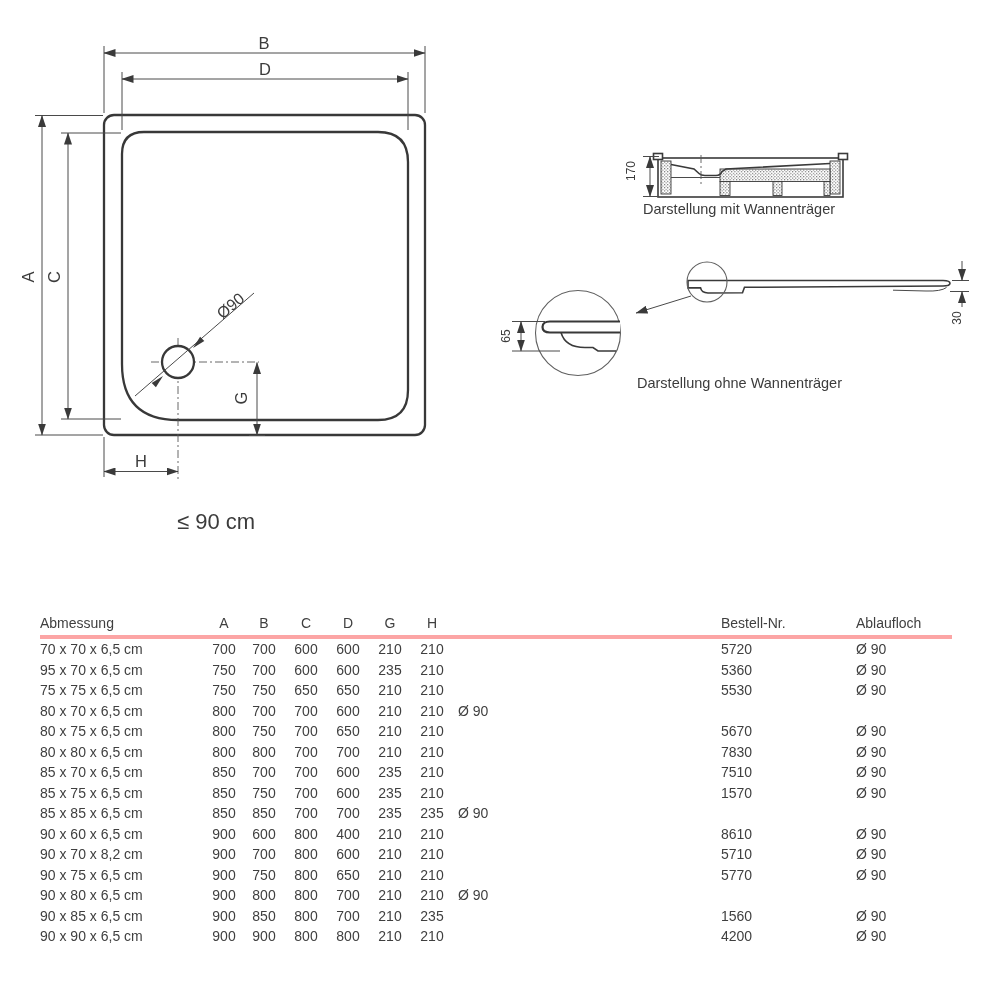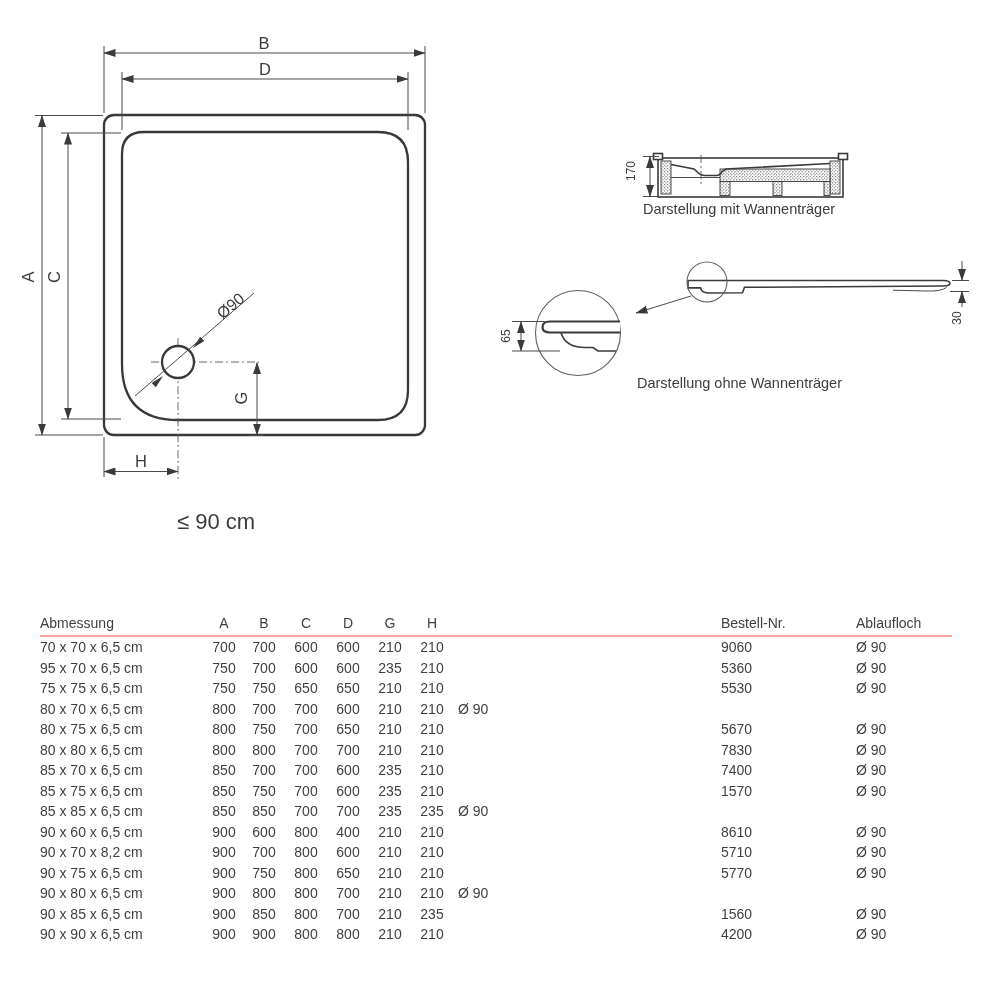--- a/index.html
+++ b/index.html
@@ -11,21 +11,21 @@
   .cap{font-size:14.5px;}
   .big{font-size:22px;}
   .obj{stroke:#383838;stroke-width:2.3;fill:none;}
   .thin{stroke:#4a4a4a;stroke-width:1;fill:none;}
   .mid{stroke:#3a3a3a;stroke-width:1.6;fill:none;}
   .dash{stroke:#585858;stroke-width:0.9;fill:none;stroke-dasharray:8 3 2 3;}
   .hatchbox{fill:url(#hatch);stroke:#3a3a3a;stroke-width:0.9;}
   .whitefill{fill:#ffffff;}
   .table{position:absolute;left:40px;top:611px;width:912px;font-size:14px;color:#3f3f3f;}
   .trow{display:grid;grid-template-columns:165px 38px 42px 42px 42px 42px 42px 398px 101px;height:20.5px;align-items:center;}
-  .thead{height:24px;border-bottom:2px solid #fca5a5;}
+  .thead{height:24px;border-bottom:4px solid #fca5a5;}
   .cell{white-space:nowrap;}
   .c{text-align:center;}
   .bestell{padding-left:268px;}
   .ablauf{padding-left:5px;}
 </style>
 </head>
 <body>
 
 <svg width="1000" height="570" viewBox="0 0 1000 570">
   <defs>
@@ -165,21 +165,21 @@
   <div>
 
       <div class="trow">
         <div class="cell name">70 x 70 x 6,5 cm</div>
         <div class="cell c">700</div>
         <div class="cell c">700</div>
         <div class="cell c">600</div>
         <div class="cell c">600</div>
         <div class="cell c">210</div>
         <div class="cell c">210</div>
-        <div class="cell bestell">9060</div>
+        <div class="cell bestell">5720</div>
         <div class="cell ablauf">Ø 90</div>
       </div>
 
       <div class="trow">
         <div class="cell name">95 x 70 x 6,5 cm</div>
         <div class="cell c">750</div>
         <div class="cell c">700</div>
         <div class="cell c">600</div>
         <div class="cell c">600</div>
         <div class="cell c">235</div>
@@ -236,21 +236,21 @@
       </div>
 
       <div class="trow">
         <div class="cell name">85 x 70 x 6,5 cm</div>
         <div class="cell c">850</div>
         <div class="cell c">700</div>
         <div class="cell c">700</div>
         <div class="cell c">600</div>
         <div class="cell c">235</div>
         <div class="cell c">210</div>
-        <div class="cell bestell">7400</div>
+        <div class="cell bestell">7510</div>
         <div class="cell ablauf">Ø 90</div>
       </div>
 
       <div class="trow">
         <div class="cell name">85 x 75 x 6,5 cm</div>
         <div class="cell c">850</div>
         <div class="cell c">750</div>
         <div class="cell c">700</div>
         <div class="cell c">600</div>
         <div class="cell c">235</div>

